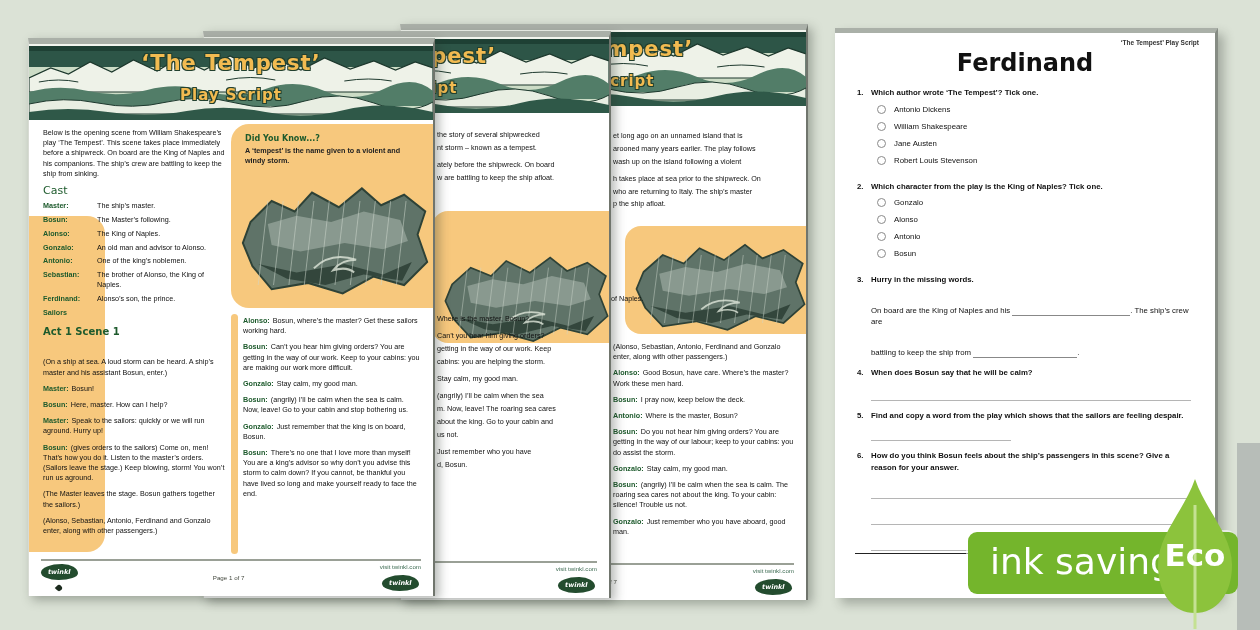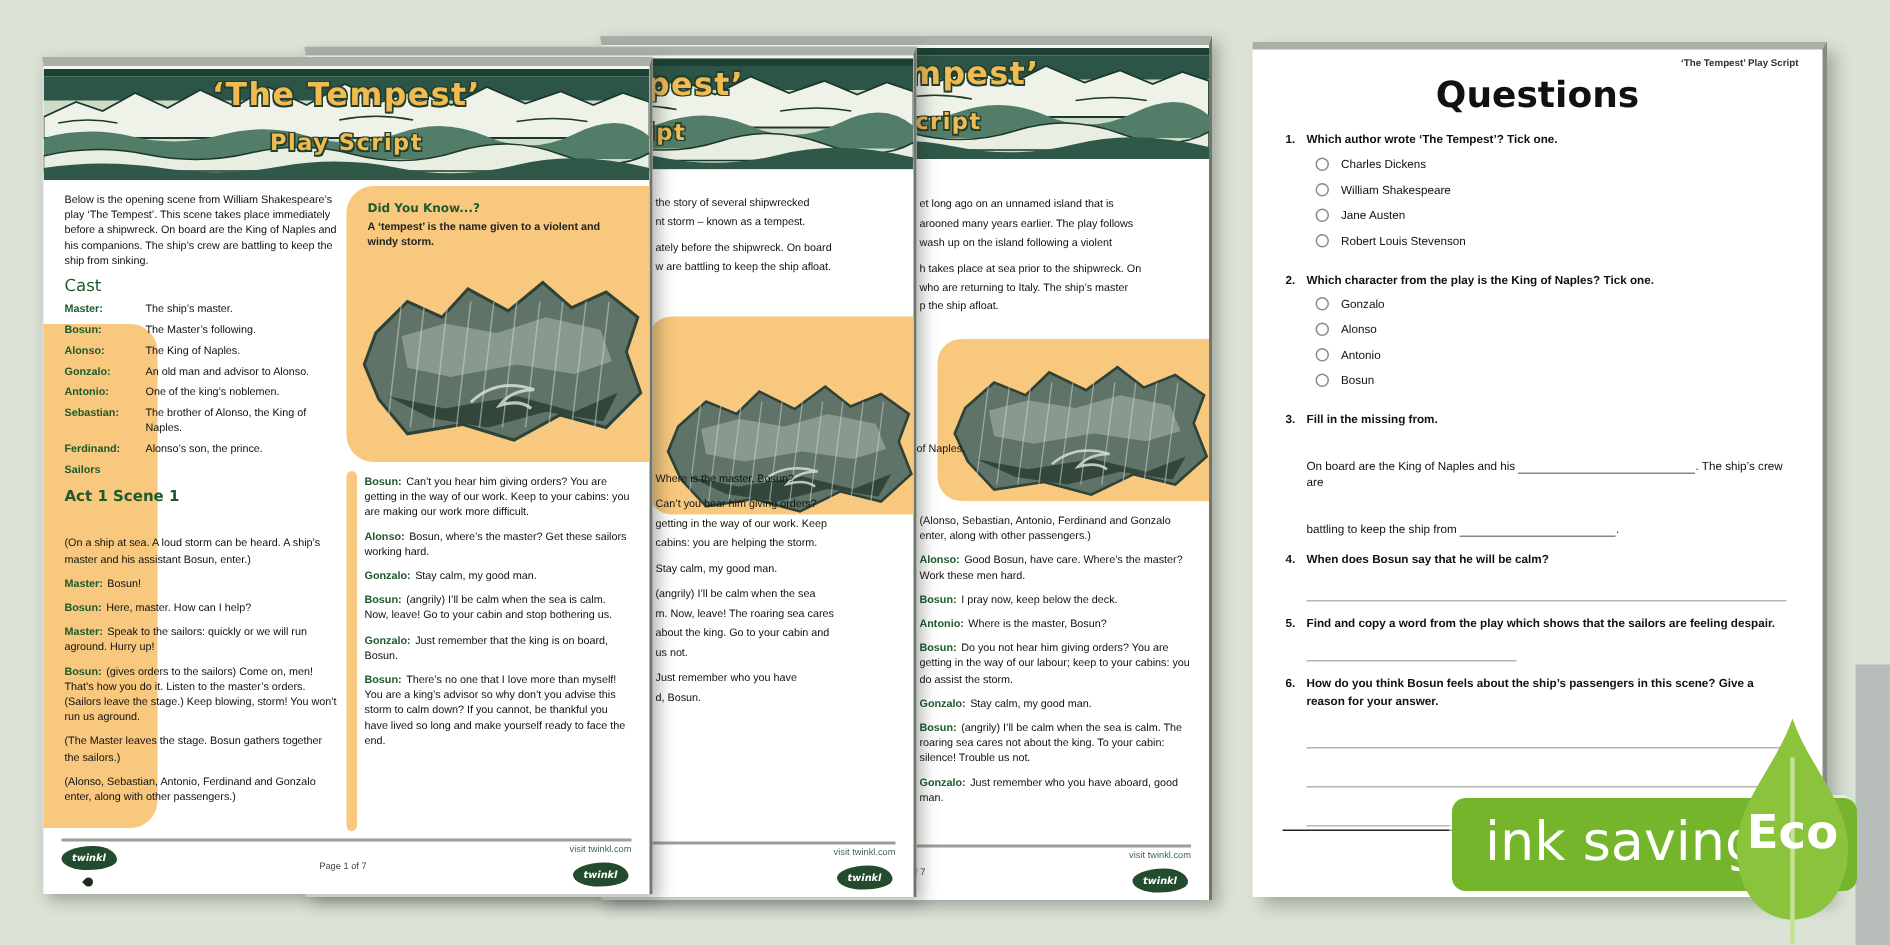--- a/index.html
+++ b/index.html
@@ -368,23 +368,23 @@
         <p class="line"><span class="speaker">Bosun:</span><span>(gives orders to the sailors) Come on, men! That’s how you do it. Listen to the master’s orders. (Sailors leave the stage.) Keep blowing, storm! You won’t run us aground.</span></p>
 
         <p class="line"><span>(The Master leaves the stage. Bosun gathers together the sailors.)</span></p>
 
         <p class="line"><span>(Alonso, Sebastian, Antonio, Ferdinand and Gonzalo enter, along with other passengers.)</span></p>
       </div>
   </div>
 
   <div class="col bodytxt" style="left:214px;top:272px;width:178px;">
 
+      <p class="line"><span class="speaker">Alonso:</span><span>Bosun, where’s the master? Get these sailors working hard.</span></p>
+
       <p class="line"><span class="speaker">Bosun:</span><span>Can’t you hear him giving orders? You are getting in the way of our work. Keep to your cabins: you are making our work more difficult.</span></p>
-
-      <p class="line"><span class="speaker">Alonso:</span><span>Bosun, where’s the master? Get these sailors working hard.</span></p>
 
       <p class="line"><span class="speaker">Gonzalo:</span><span>Stay calm, my good man.</span></p>
 
       <p class="line"><span class="speaker">Bosun:</span><span>(angrily) I’ll be calm when the sea is calm. Now, leave! Go to your cabin and stop bothering us.</span></p>
 
       <p class="line"><span class="speaker">Gonzalo:</span><span>Just remember that the king is on board, Bosun.</span></p>
 
       <p class="line"><span class="speaker">Bosun:</span><span>There’s no one that I love more than myself! You are a king’s advisor so why don’t you advise this storm to calm down? If you cannot, be thankful you have lived so long and make yourself ready to face the end.</span></p>
     </div>
 
@@ -399,32 +399,32 @@
       <div class="f-right">
         <span class="f-visit">visit twinkl.com</span>
         <span class="twinkl-blob">twinkl</span>
       </div>
     </div>
   </div>
 </div>
 
 <div class="qpage">
   <div class="q-header">‘The Tempest’ Play Script</div>
-  <div class="q-title">Questions</div>
+  <div class="q-title">Ferdinand</div>
   <div class="q-body">
 
     <div class="q-item">
       <span class="q-num">1.</span>
       <div class="q-content">
         <div class="q-text">Which author wrote ‘The Tempest’? Tick one.</div>
         <div>
 
             <div class="opt">
               <span class="radio"></span>
-              <span>Charles Dickens</span>
+              <span>Antonio Dickens</span>
             </div>
 
             <div class="opt">
               <span class="radio"></span>
               <span>William Shakespeare</span>
             </div>
 
             <div class="opt">
               <span class="radio"></span>
               <span>Jane Austen</span>
@@ -463,21 +463,21 @@
               <span class="radio"></span>
               <span>Bosun</span>
             </div>
           </div>
       </div>
     </div>
 
     <div class="q-item">
       <span class="q-num">3.</span>
       <div class="q-content">
-        <div class="q-text">Fill in the missing from.</div>
+        <div class="q-text">Hurry in the missing words.</div>
         <div class="fill-line">
           <span>On board are the King of Naples and his</span>
           <span class="blank b1"></span><span>. The ship’s crew are</span>
         </div>
         <div class="fill-line">
           <span>battling to keep the ship from</span>
           <span class="blank b2"></span><span>.</span>
         </div>
       </div>
     </div>

